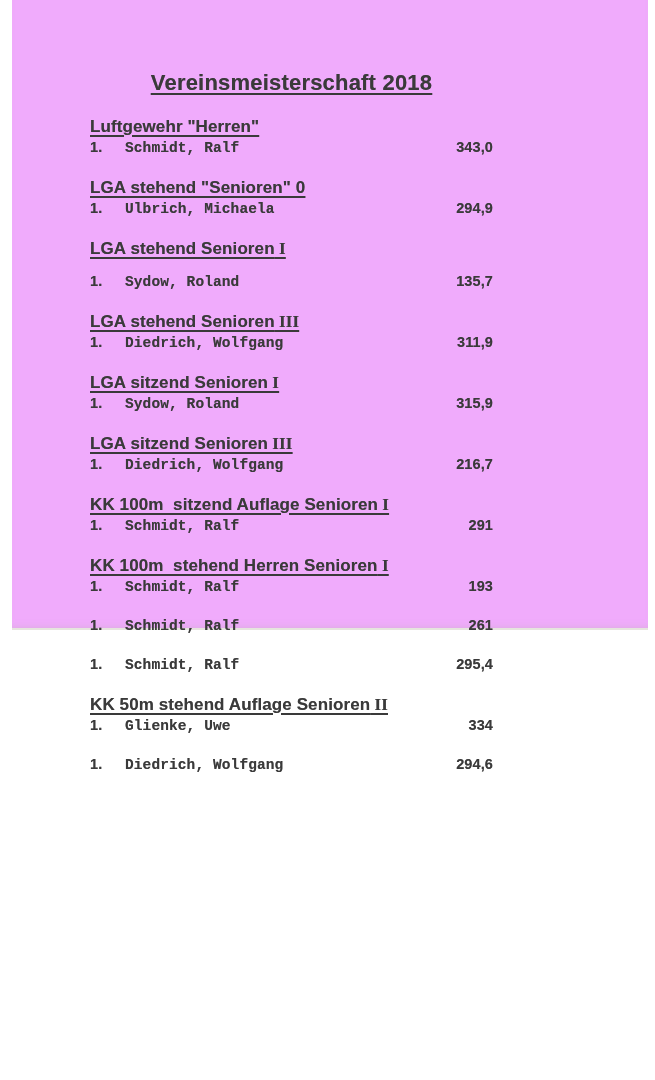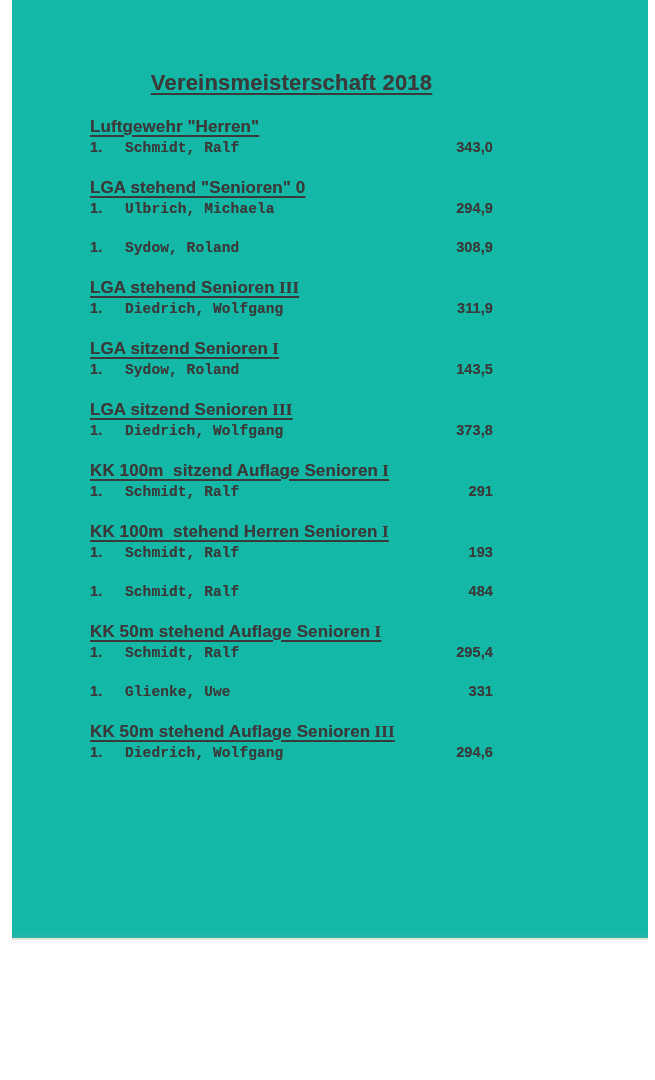--- a/index.html
+++ b/index.html
@@ -15,22 +15,22 @@
     width: 655px;
     height: 1080px;
     background: #ffffff;
   }
   
   .paper {
     position: absolute;
     left: 12px;
     top: 0;
     width: 636px;
-    height: 940px;
-    background: #14b8a6;
+    height: 630px;
+    background: #f0abfc;
     border-bottom: 2px solid #e6e5de;
     box-shadow: inset 0 -6px 10px -8px rgba(180,178,168,0.55);
   }
   .content {
     position: absolute;
     left: 78px;
     top: 0;
     width: 403px;
     padding-top: 70px;
     color: #3a3a3a;
@@ -99,51 +99,52 @@
       <div class="section">
         <div class="sec-title"><span>LGA stehend "Senioren" 0</span><span class="numeral"></span></div>
         <div class="result-row">
           <span class="rank">1.</span>
           <span class="name">Ulbrich, Michaela</span>
           <span class="score">294,9</span>
         </div>
       </div>
 
       <div class="section extra-gap">
+        <div class="sec-title"><span>LGA stehend Senioren</span><span class="numeral"> I</span></div>
         <div class="result-row">
           <span class="rank">1.</span>
           <span class="name">Sydow, Roland</span>
-          <span class="score">308,9</span>
+          <span class="score">135,7</span>
         </div>
       </div>
 
       <div class="section">
         <div class="sec-title"><span>LGA stehend Senioren</span><span class="numeral"> III</span></div>
         <div class="result-row">
           <span class="rank">1.</span>
           <span class="name">Diedrich, Wolfgang</span>
           <span class="score">311,9</span>
         </div>
       </div>
 
       <div class="section">
         <div class="sec-title"><span>LGA sitzend Senioren</span><span class="numeral"> I</span></div>
         <div class="result-row">
           <span class="rank">1.</span>
           <span class="name">Sydow, Roland</span>
-          <span class="score">143,5</span>
+          <span class="score">315,9</span>
         </div>
       </div>
 
       <div class="section">
         <div class="sec-title"><span>LGA sitzend Senioren</span><span class="numeral"> III</span></div>
         <div class="result-row">
           <span class="rank">1.</span>
           <span class="name">Diedrich, Wolfgang</span>
-          <span class="score">373,8</span>
+          <span class="score">216,7</span>
         </div>
       </div>
 
       <div class="section">
         <div class="sec-title"><span>KK 100m  sitzend Auflage Senioren</span><span class="numeral"> I</span></div>
         <div class="result-row">
           <span class="rank">1.</span>
           <span class="name">Schmidt, Ralf</span>
           <span class="score">291</span>
         </div>
@@ -155,43 +156,42 @@
           <span class="rank">1.</span>
           <span class="name">Schmidt, Ralf</span>
           <span class="score">193</span>
         </div>
       </div>
 
       <div class="section">
         <div class="result-row">
           <span class="rank">1.</span>
           <span class="name">Schmidt, Ralf</span>
-          <span class="score">484</span>
+          <span class="score">261</span>
         </div>
       </div>
 
       <div class="section">
-        <div class="sec-title"><span>KK 50m stehend Auflage Senioren</span><span class="numeral"> I</span></div>
         <div class="result-row">
           <span class="rank">1.</span>
           <span class="name">Schmidt, Ralf</span>
           <span class="score">295,4</span>
         </div>
       </div>
 
       <div class="section">
+        <div class="sec-title"><span>KK 50m stehend Auflage Senioren</span><span class="numeral"> II</span></div>
         <div class="result-row">
           <span class="rank">1.</span>
           <span class="name">Glienke, Uwe</span>
-          <span class="score">331</span>
+          <span class="score">334</span>
         </div>
       </div>
 
       <div class="section">
-        <div class="sec-title"><span>KK 50m stehend Auflage Senioren</span><span class="numeral"> III</span></div>
         <div class="result-row">
           <span class="rank">1.</span>
           <span class="name">Diedrich, Wolfgang</span>
           <span class="score">294,6</span>
         </div>
       </div>
 
     </div>
   </div>
 </div>

